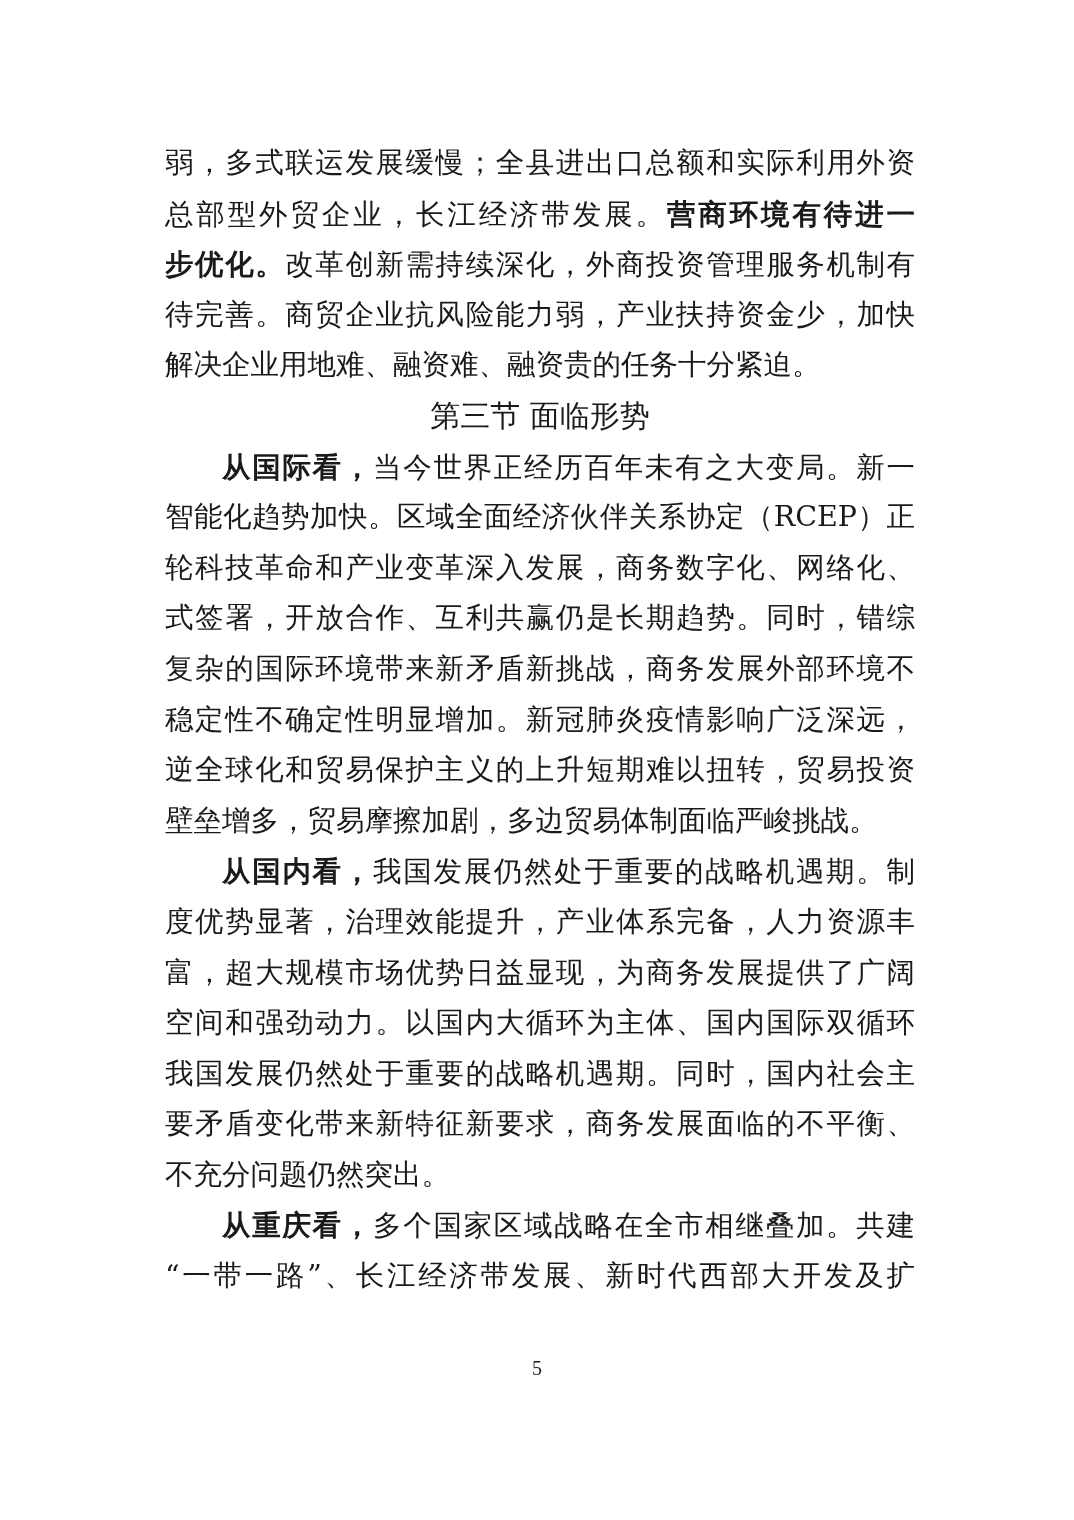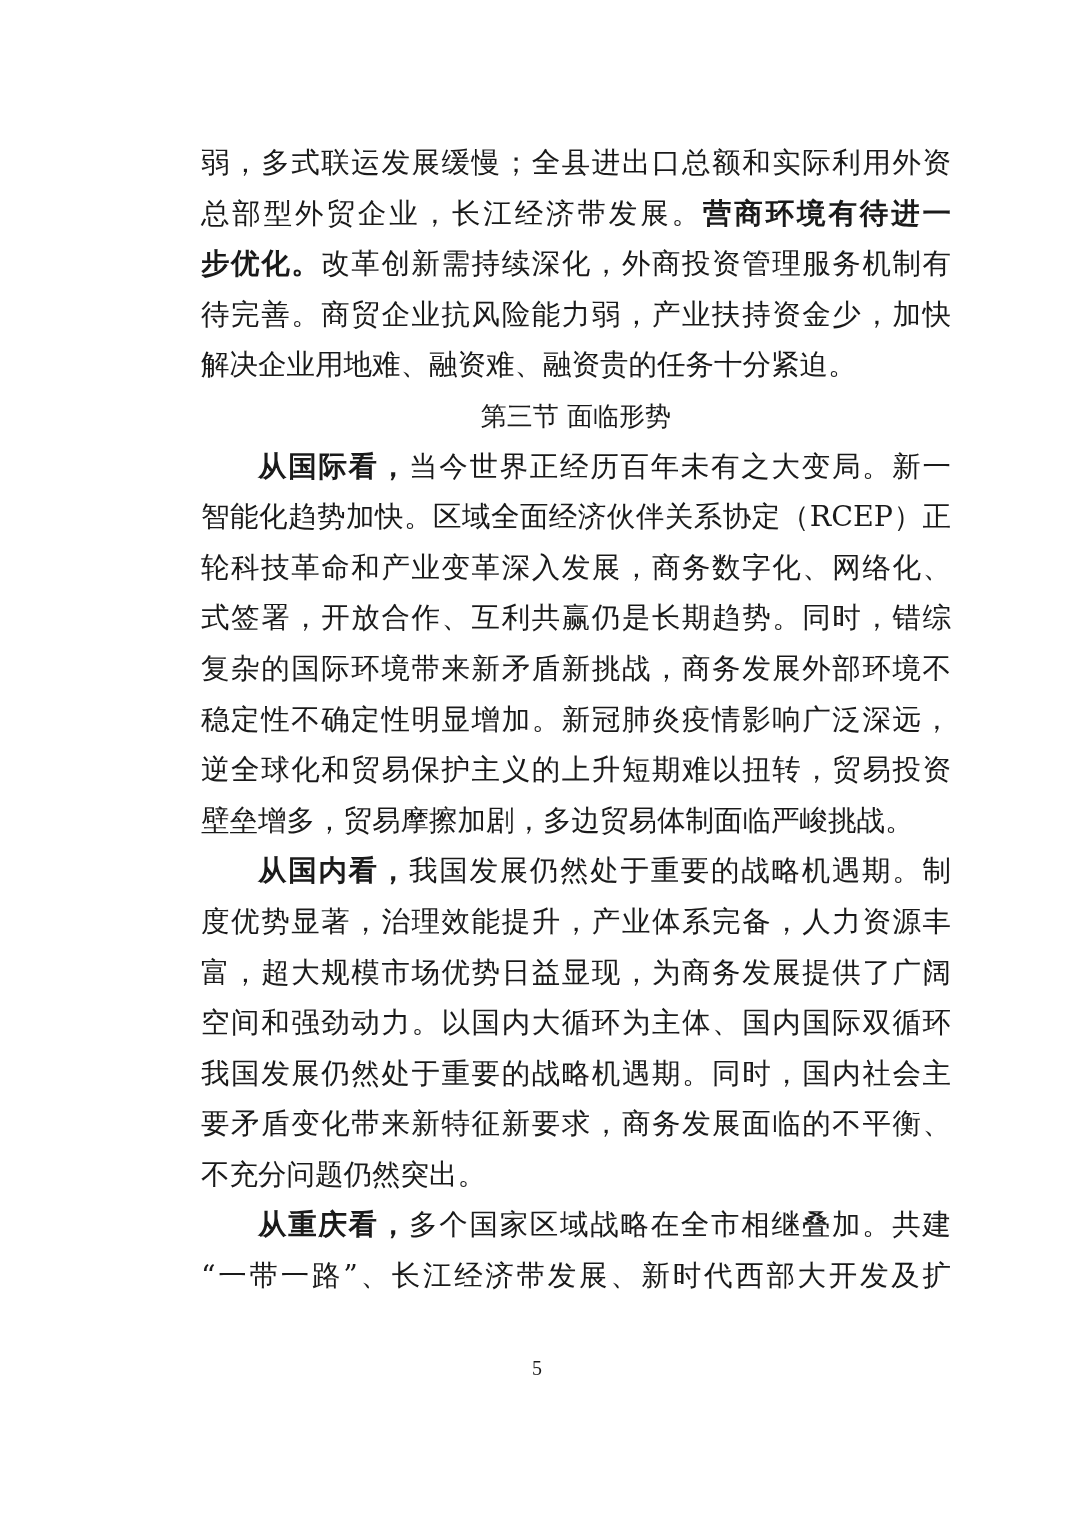--- a/index.html
+++ b/index.html
@@ -23,37 +23,36 @@
     }
     .line {
       height: 50.6px;
       line-height: 50.6px;
       font-size: 28.5px;
       white-space: nowrap;
       text-align: justify;
       text-align-last: justify;
       width: 750px;
       overflow: visible;
-      margin-left: 36px;
     }
     .line.last {
       text-align-last: left;
     }
     .line.center {
       text-align: right;
       text-align-last: center;
-      font-size: 26px;
+      font-size: 30px;
     }
     .line.indent {
       padding-left: 57px;
       width: 693px;
     }
     .bold {
       font-weight: bold;
-      font-family: Liberation Serif, serif;
+      font-family: Liberation Sans, sans-serif;
     }
     .page-number {
       position: absolute;
       left: 0;
       width: 1074px;
       top: 1357px;
       text-align: center;
       font-family: "Liberation Serif", "DejaVu Serif", serif;
       font-size: 20px;
       color: #1a1a1a;

